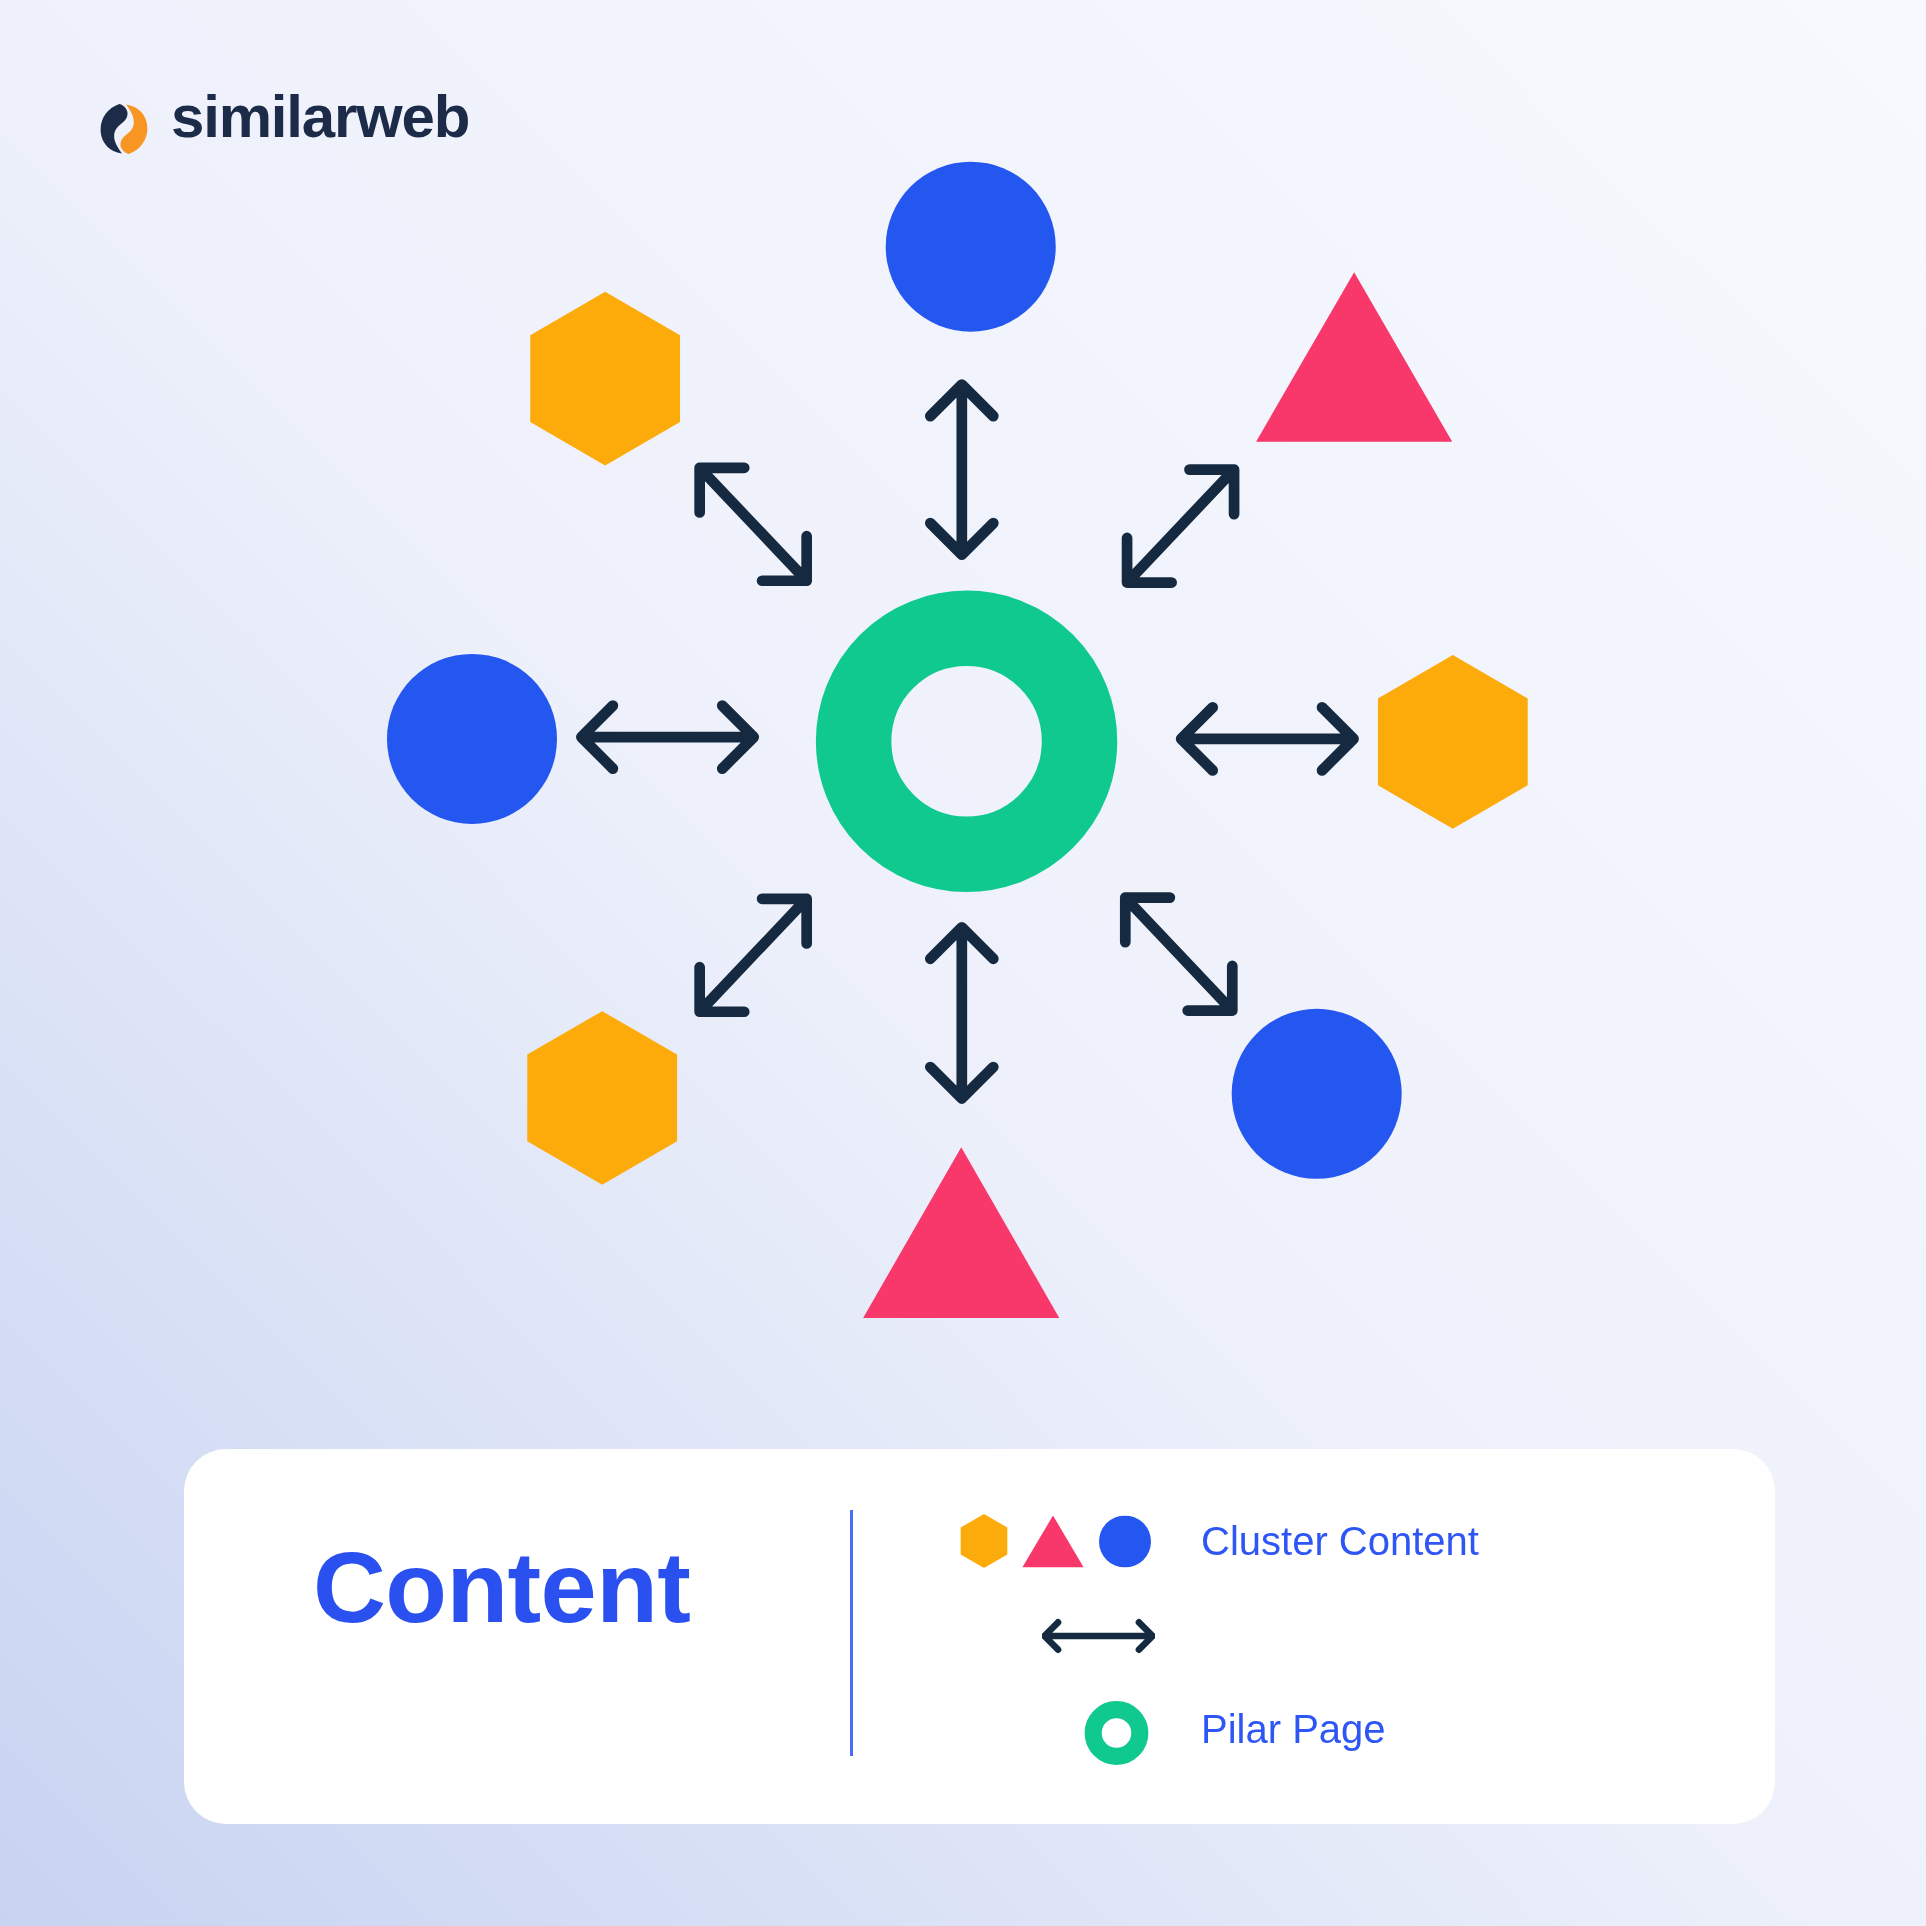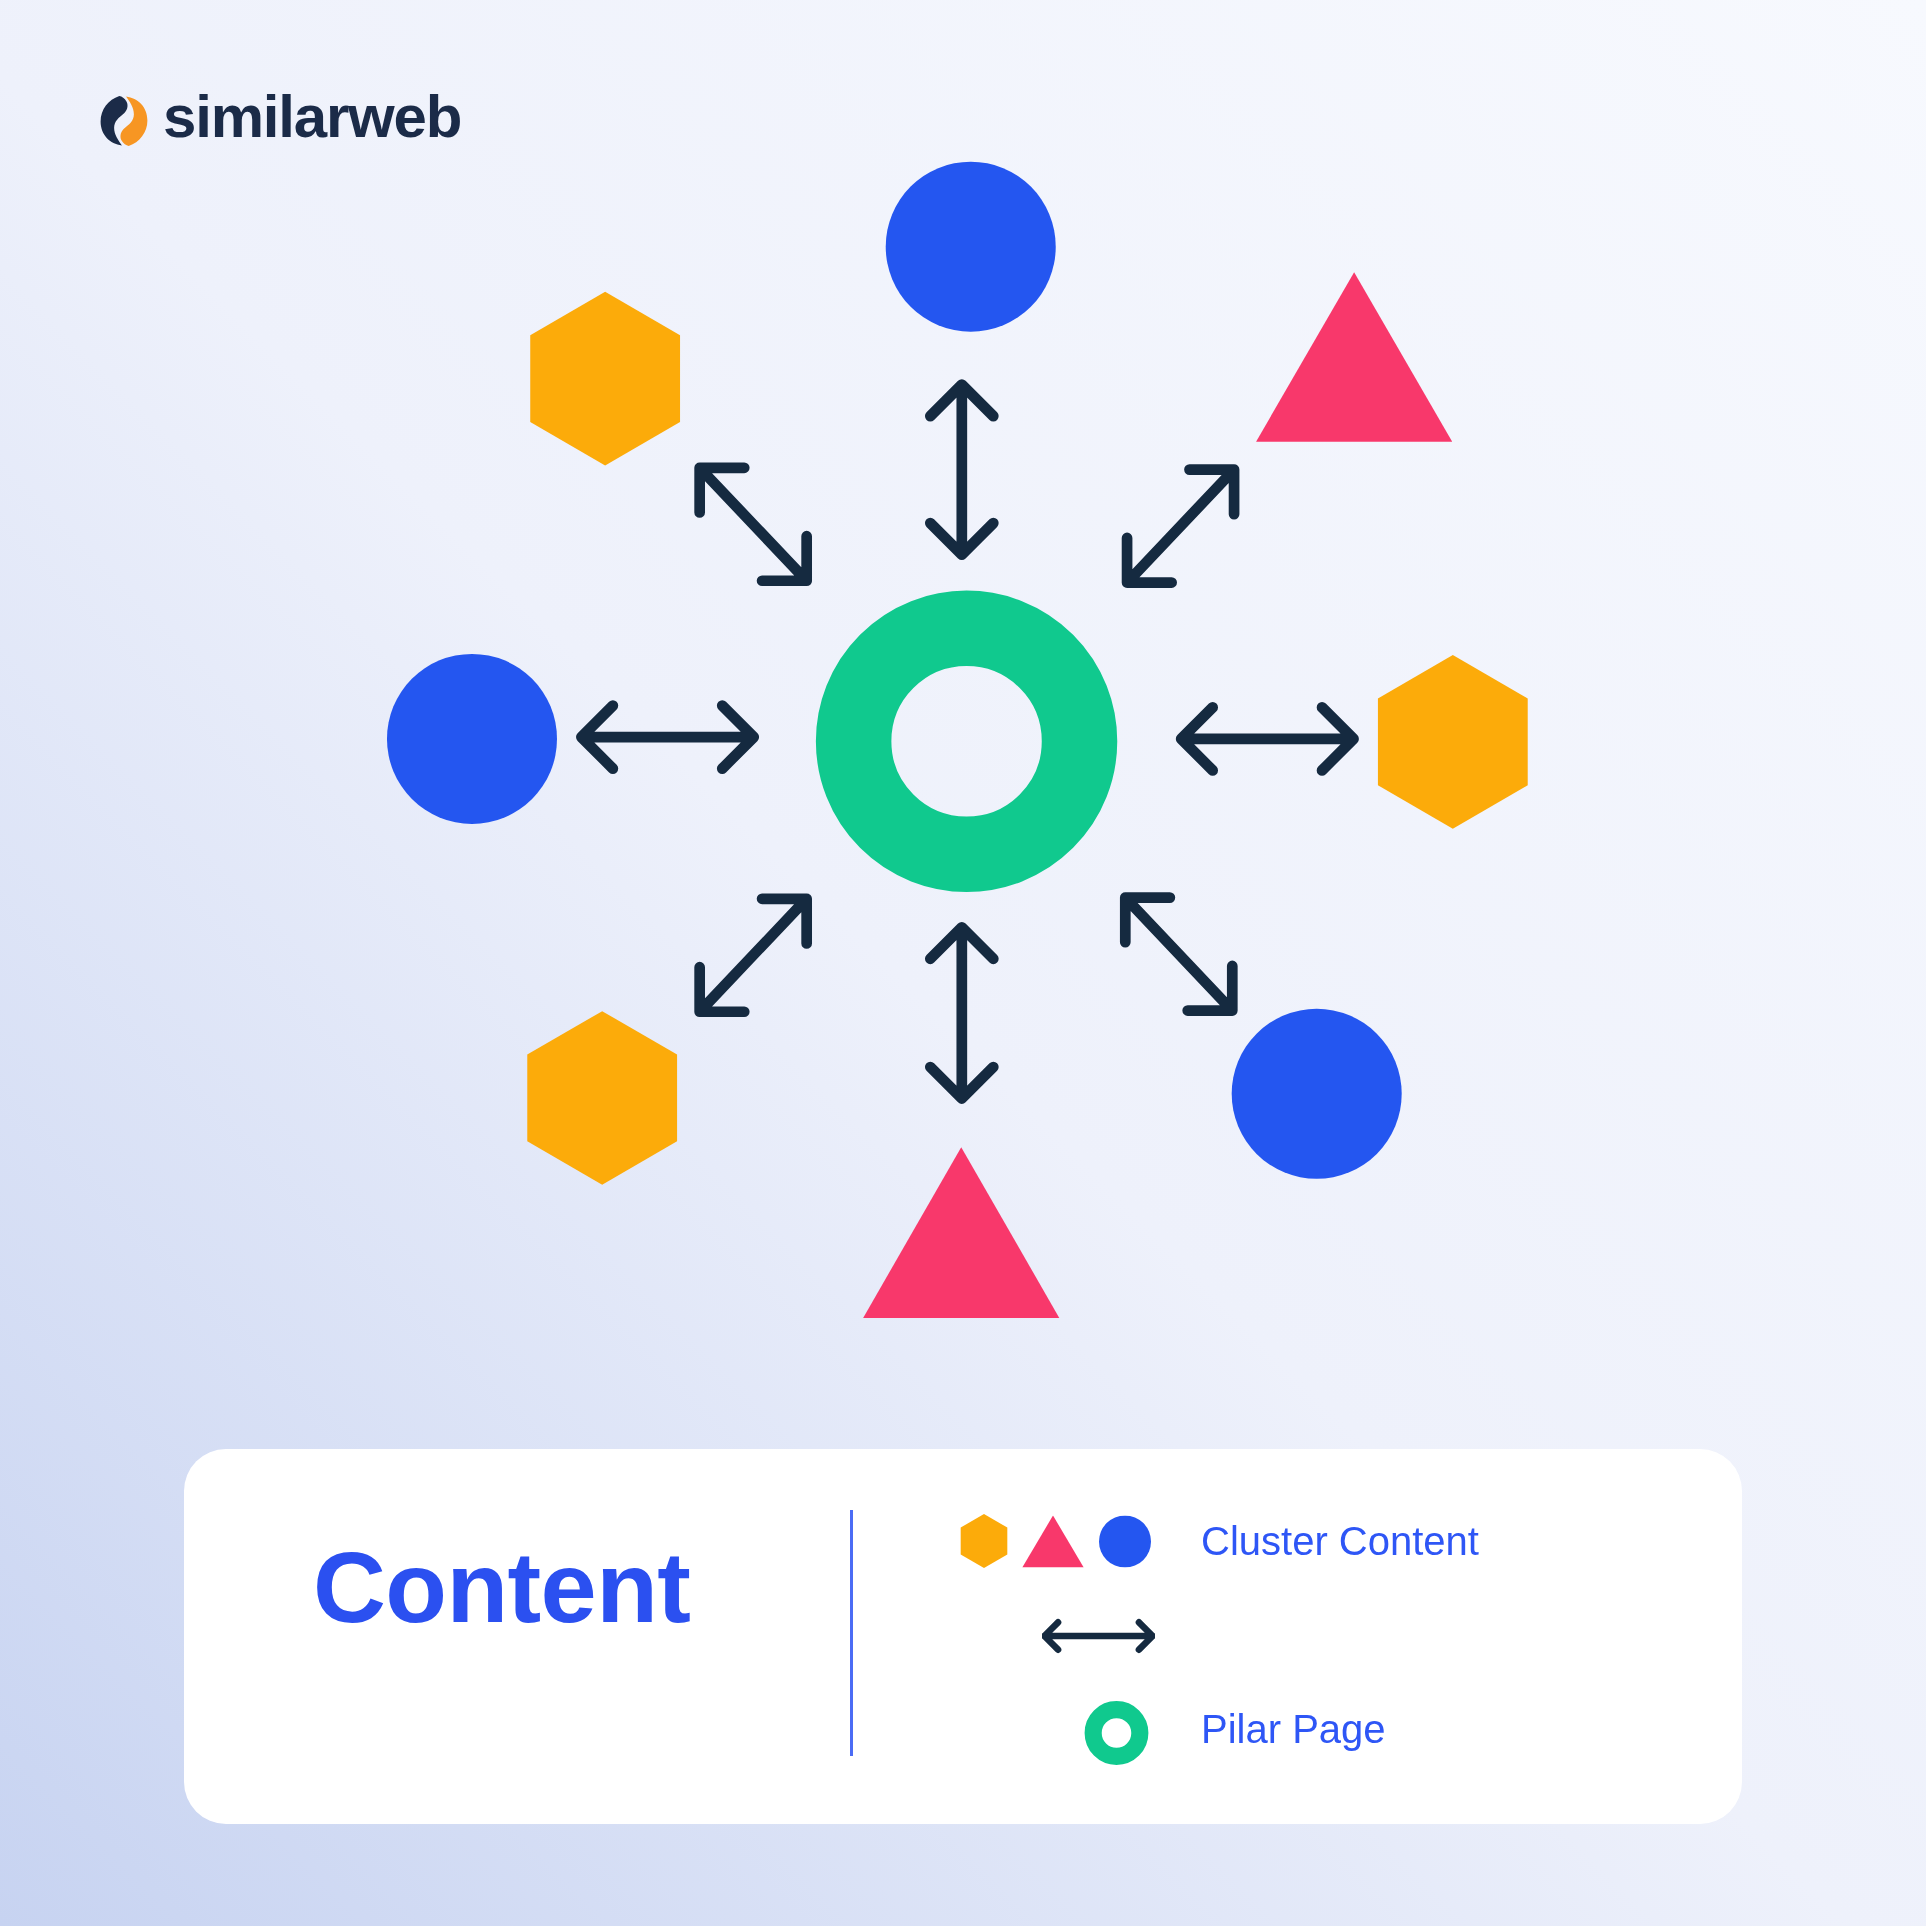--- a/index.html
+++ b/index.html
@@ -8,34 +8,34 @@
     font-family:"Liberation Sans", sans-serif;
     overflow:hidden;
   }
   .canvas{
     position:relative;width:1926px;height:1926px;
     background:linear-gradient(to bottom left, var(--background-top) 0%, #eef1fb 52%, var(--background-bottom) 100%);
   }
   
   .logo{
     position:absolute;left:97px;top:87px;
-    display:flex;align-items:center;gap:12px;
+    display:flex;align-items:flex-end;gap:20px;
   }
   .logo-mark{width:54px;height:52px;display:block;}
   .logo-text{
     font-size:60px;font-weight:bold;letter-spacing:-1.2px;
     color:var(--logo-navy);line-height:1;padding-bottom:8.3px;
   }
   
   .diagram{position:absolute;left:0;top:0;width:1926px;height:1926px;}
   .arrow{stroke:var(--navy);stroke-width:18;fill:none;stroke-linecap:round;stroke-linejoin:round;}
   
   .card{
     position:absolute;left:184px;top:1449px;width:1558px;height:375px;
-    background:var(--card-bg);border-radius:42px;
+    background:var(--card-bg);border-radius:42px;padding-left:33px;
   }
   .card-title{
     position:absolute;left:129px;top:74px;margin:0;
     font-size:101px;line-height:128px;font-weight:bold;
     color:var(--title-blue);letter-spacing:-0.6px;
   }
   .divider{
     position:absolute;left:666px;top:61px;width:3px;height:246px;
     background:var(--divider-blue);
   }

